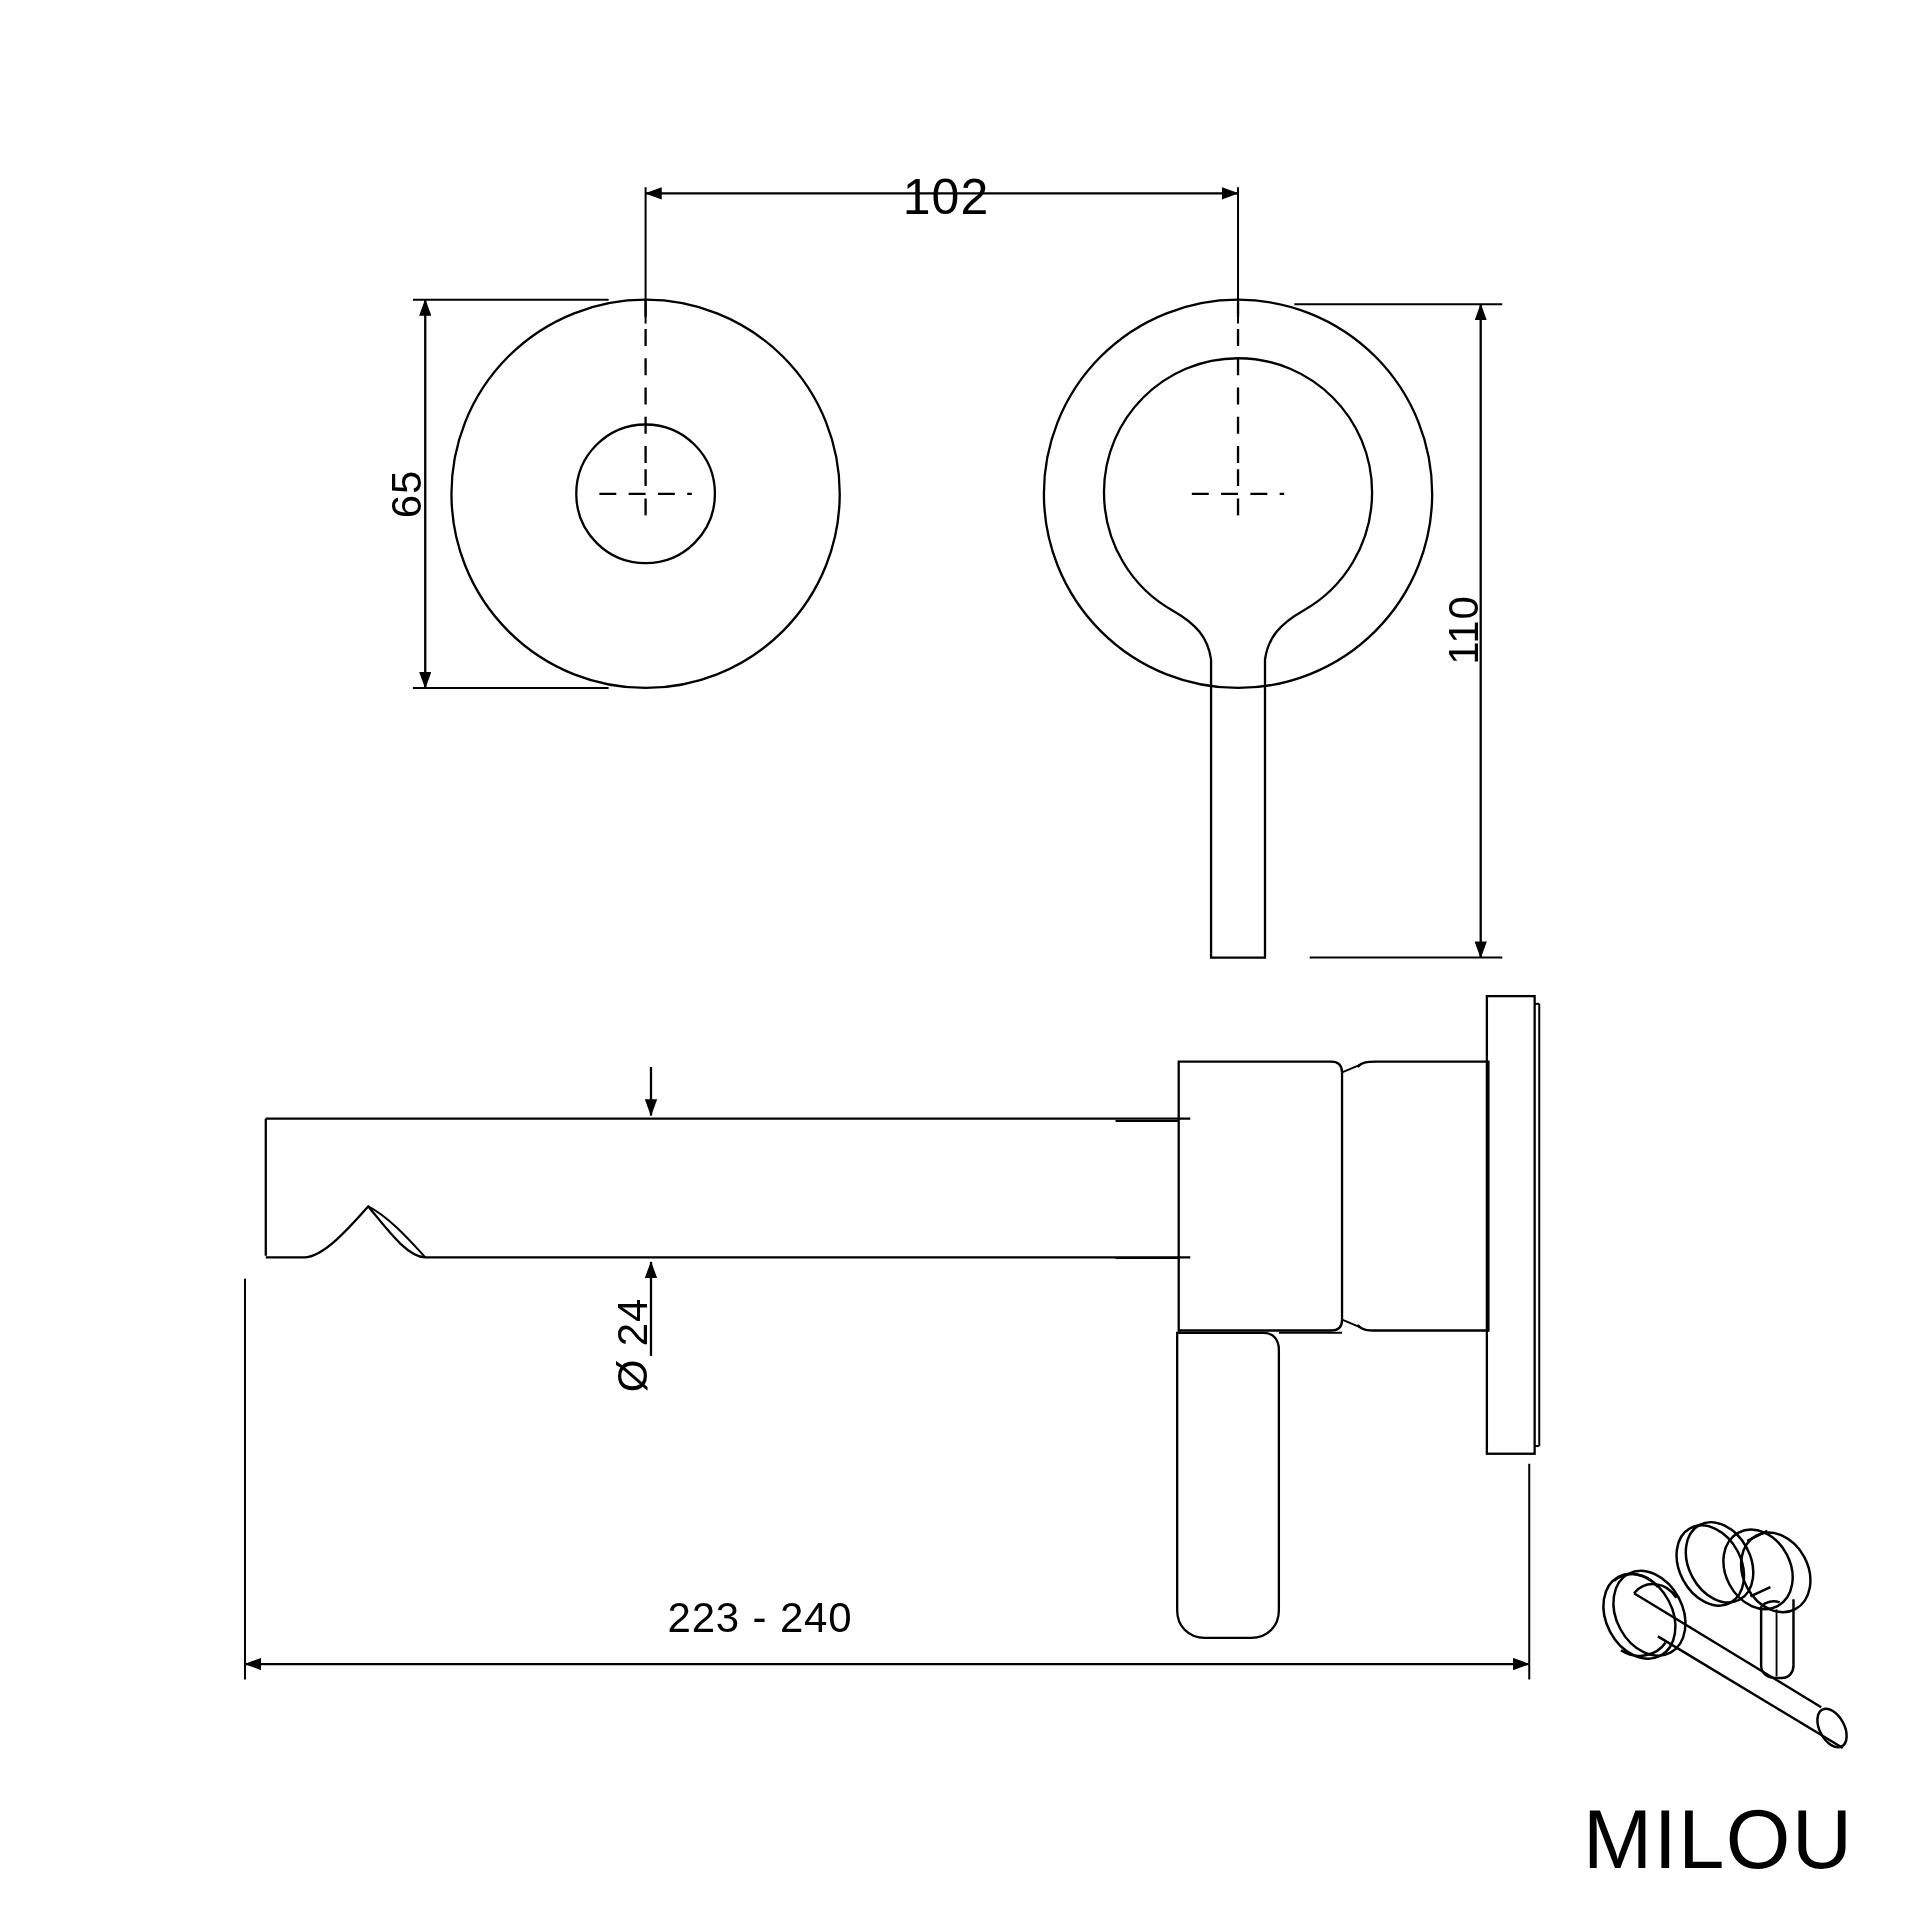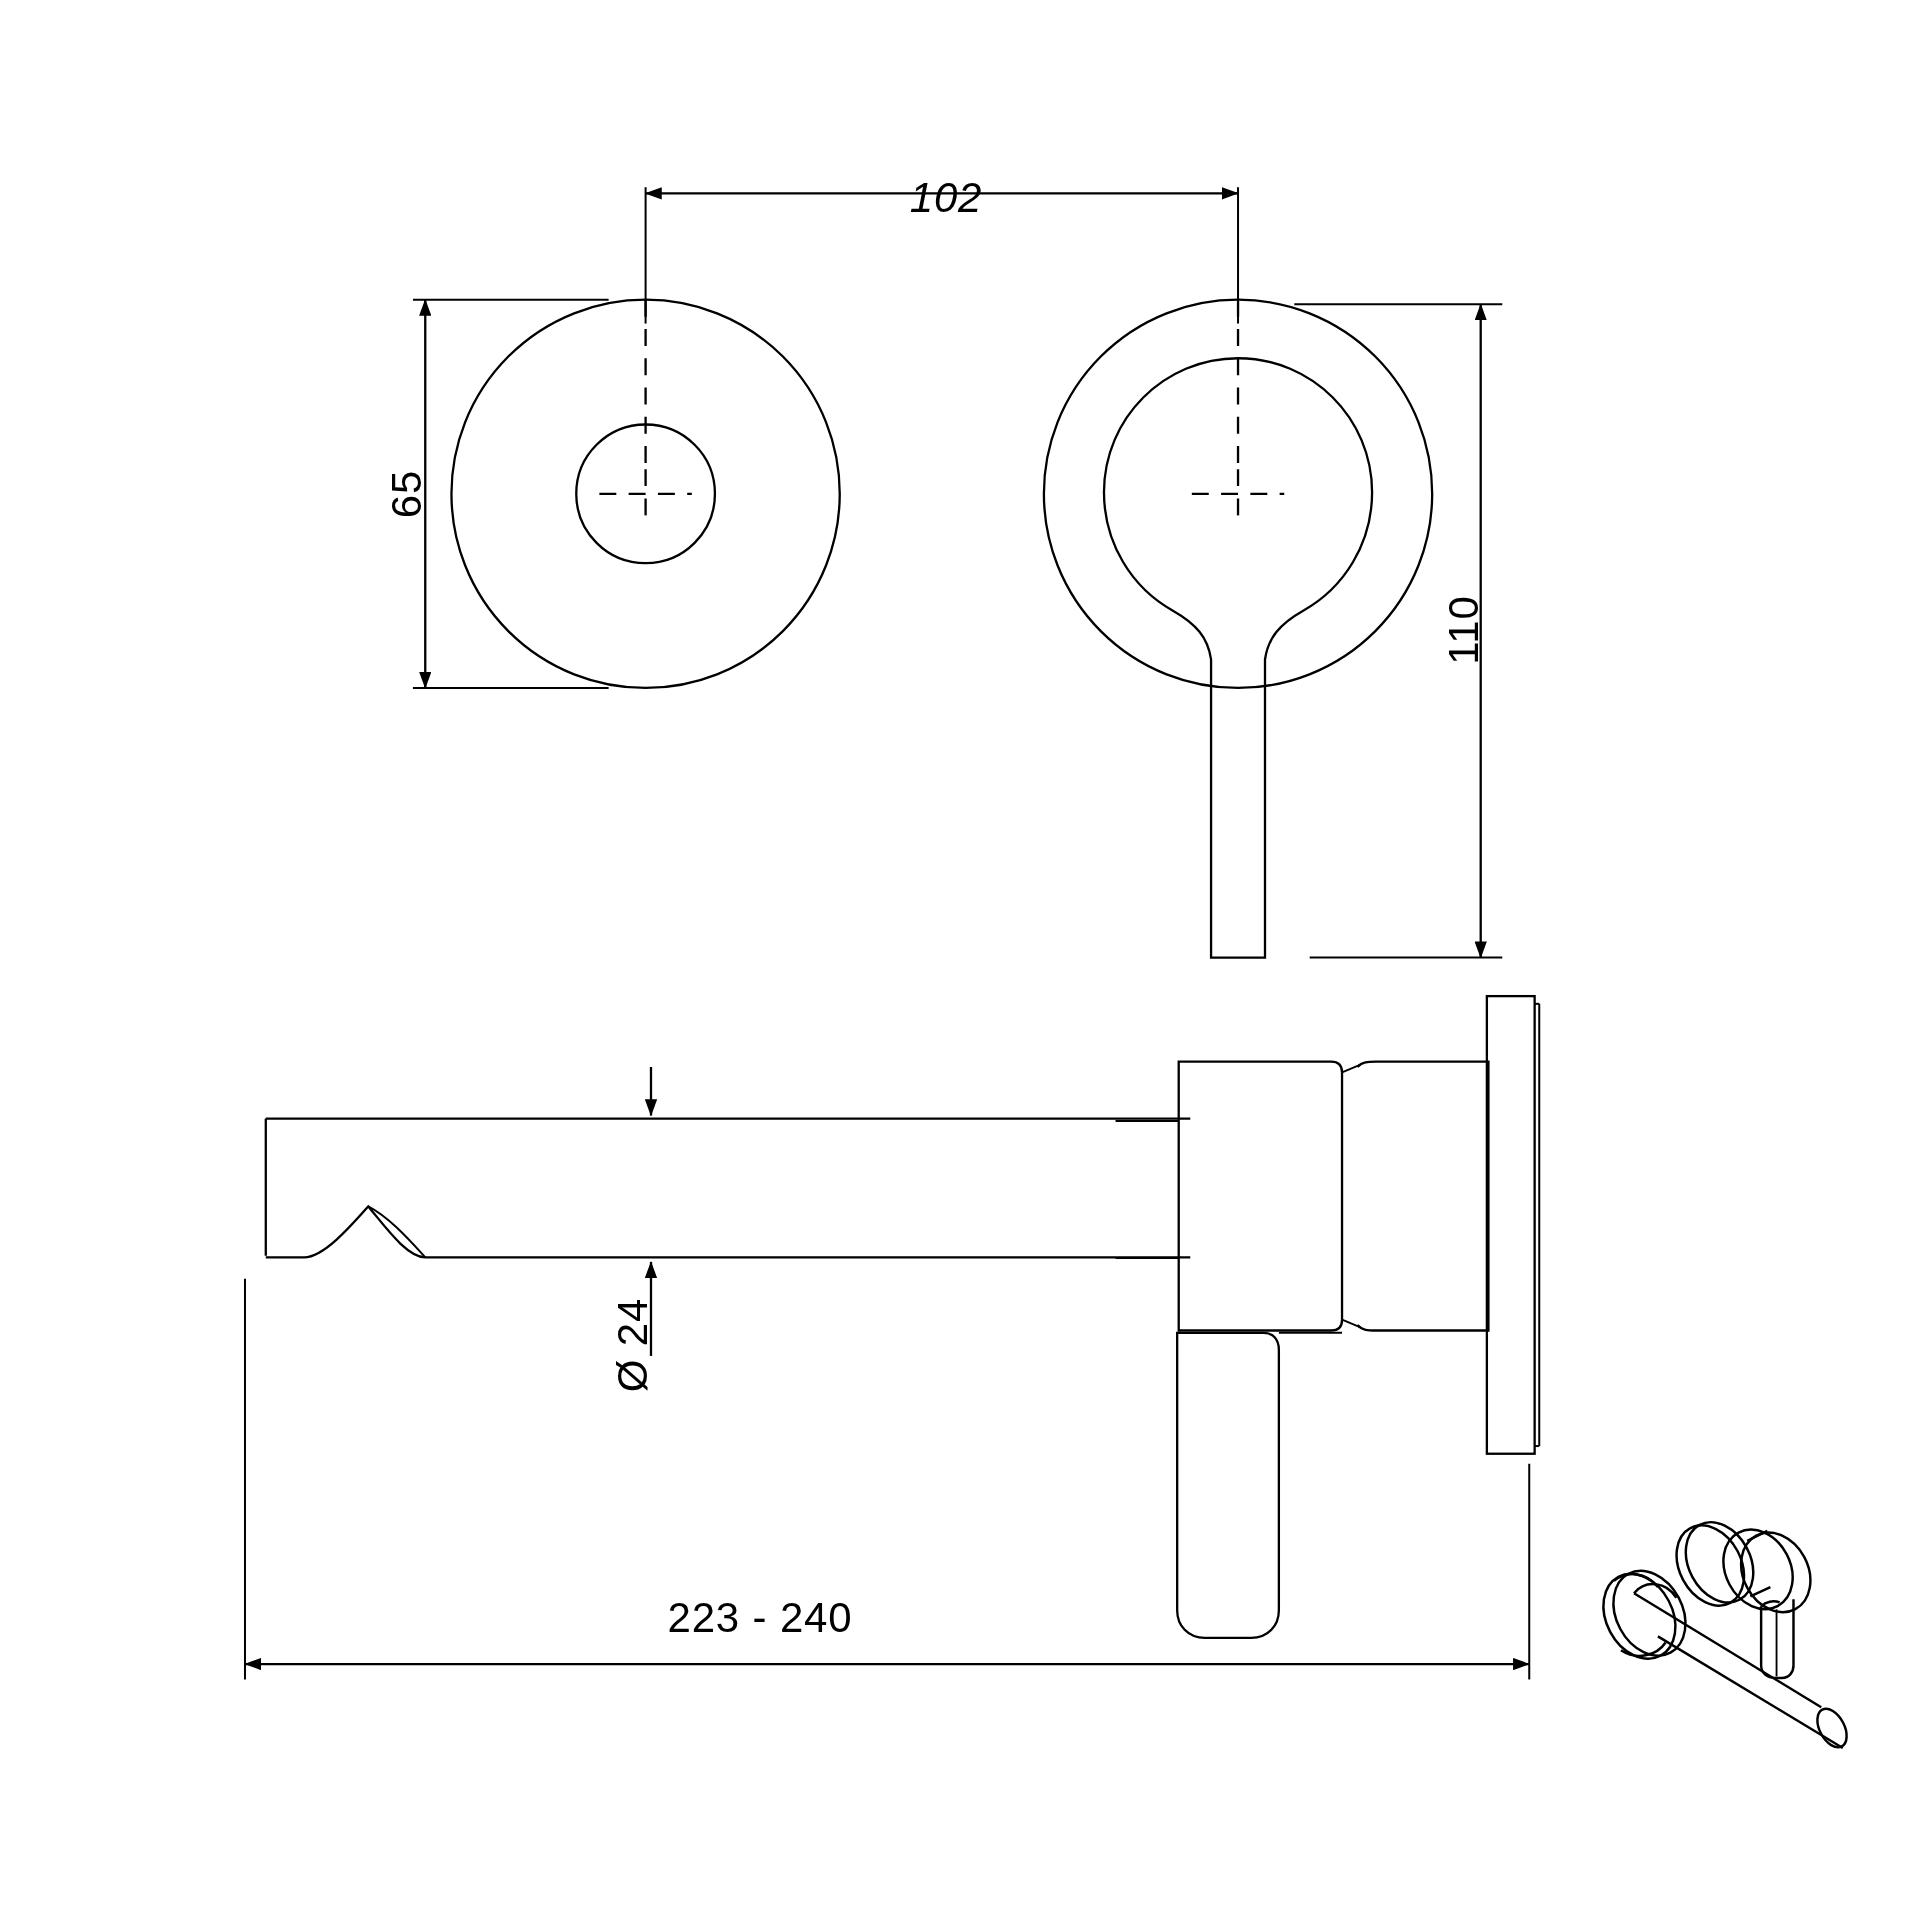--- a/index.html
+++ b/index.html
@@ -166,25 +166,26 @@
       <path d="M2272,2072 L2298,2060"></path>
       <ellipse cx="2282" cy="2037" rx="42" ry="54" transform="rotate(-28 2282 2037)"></ellipse>
 
       <path d="M2286,2085 L2286,2162 C2286,2172 2294,2178 2304,2178 L2313,2178 C2322,2178 2328,2171 2328,2162 L2328,2076"></path>
       <path d="M2286,2085 C2292,2079 2302,2077 2310,2080"></path>
       <path d="M2306,2089 L2306,2176" stroke-width="2.4"></path>
     </g>
 
   </svg>
 
-  <div class="brand" style="left:946px;top:174px;font-size:42px;transform:translateX(-50%);font-style:italic;">102</div>
+  <div class="brand" style="left:946px;top:168px;font-size:50px;transform:translateX(-50%);">102</div>
 
   <div class="brand" style="left:407px;top:494px;font-size:42px;transform:translate(-50%,-50%) rotate(-90deg);">65</div>
 
   <div class="brand" style="left:1464px;top:630px;font-size:42px;transform:translate(-50%,-50%) rotate(-90deg);">110</div>
 
   <div class="brand" style="left:633px;top:1345px;font-size:42px;transform:translate(-50%,-50%) rotate(-90deg);">Ø 24</div>
 
   <div class="brand" style="left:760px;top:1618px;font-size:42px;transform:translate(-50%,-50%);">223 - 240</div>
 
+  <div class="brand" style="left:1583px;top:1792px;font-size:83px;font-weight:400;letter-spacing:1.5px;">MILOU</div>
 
 </div>
 
 
 </body></html>

